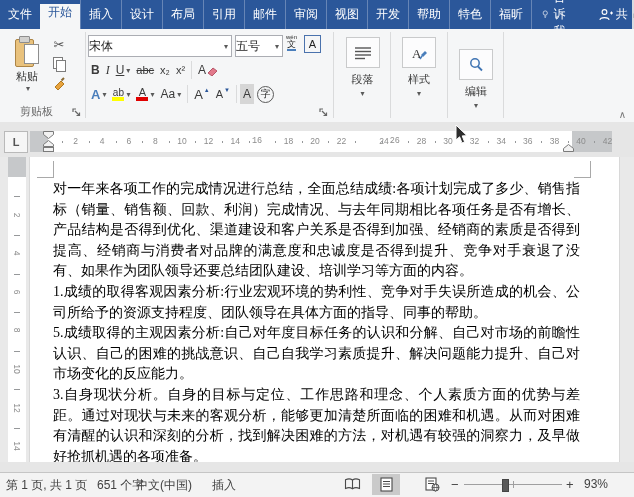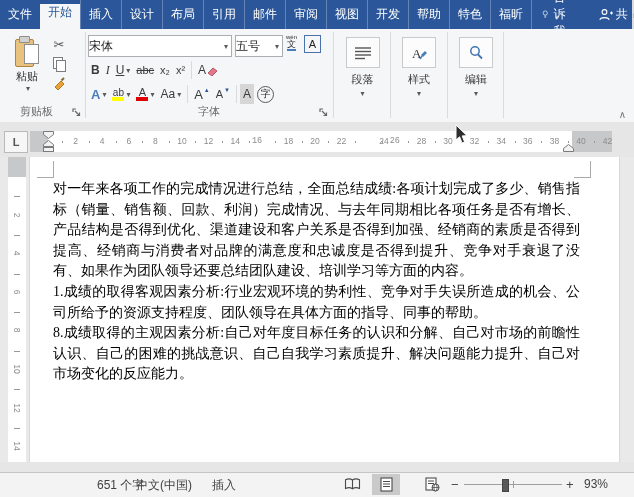--- a/index.html
+++ b/index.html
@@ -250,21 +250,20 @@
           </span>
         <span class="minisep"></span>
         <span class="rbtn shadeA">A</span>
         <span class="rbtn">
             <span class="encircle">
               <span>字</span>
             </span>
           </span>
       </div>
 
-      <div class="grouplabel">字体</div>
       <svg class="launcher" viewBox="0 0 10 10">
           <path d="M1,4 V1 H4" fill="none" stroke="#666" stroke-width="1.2"></path>
           <line x1="3" y1="3" x2="7.5" y2="7.5" stroke="#666" stroke-width="1.2"></line>
           <path d="M7.5,4.5 V7.5 H4.5" fill="none" stroke="#666" stroke-width="1.2"></path>
         </svg>
     </div>
     <div class="vsep" style="left:333px;"></div>
 
     <div class="g-collapsed" style="left:336px;width:53px;">
       <div class="big-icon-box">
@@ -286,21 +285,21 @@
             <text x="2" y="13" font-size="13" font-family="Liberation Serif,serif" fill="#333">A</text>
             <path d="M11,10 l4,-4 l2,2 l-4,4 z" fill="#4a7ebb"></path>
             <line x1="10" y1="14" x2="12" y2="11" stroke="#4a7ebb" stroke-width="1.5"></line>
           </svg>
       </div>
       <div class="cg-label">样式</div>
       <div class="cg-caret">▾</div>
     </div>
     <div class="vsep" style="left:447px;"></div>
 
-    <div class="g-collapsed" style="left:450px;width:52px;">
+    <div class="g-collapsed" style="left:450px;width:52px;margin-top:12px;">
       <div class="big-icon-box">
         <svg width="16" height="16" viewBox="0 0 16 16">
             <circle cx="7" cy="6" r="4.2" fill="none" stroke="#3f74b3" stroke-width="1.5"></circle>
             <line x1="10" y1="9.5" x2="14" y2="13.5" stroke="#3f74b3" stroke-width="1.8"></line>
           </svg>
       </div>
       <div class="cg-label">编辑</div>
       <div class="cg-caret">▾</div>
     </div>
     <div class="vsep" style="left:503px;"></div>
@@ -392,30 +391,32 @@
         </div>
     </div>
     <div class="page">
       <div class="cropmark" style="left:23px;top:4px;width:1px;height:16px;"></div>
       <div class="cropmark" style="left:7px;top:20px;width:17px;height:1px;"></div>
       <div class="cropmark" style="left:560px;top:4px;width:1px;height:16px;"></div>
       <div class="cropmark" style="left:544px;top:20px;width:17px;height:1px;"></div>
       <div class="doctext">
           <p>对一年来各项工作的完成情况进行总结，全面总结成绩:各项计划完成了多少、销售指标（销量、销售额、回款、利润）完成情况、与去年同期相比各项任务是否有增长、产品结构是否得到优化、渠道建设和客户关系是否得到加强、经销商的素质是否得到提高、经销商与消费者对品牌的满意度和忠诚度是否得到提升、竞争对手衰退了没有、如果作为团队领导还要总结团队建设、培训学习等方面的内容。</p>
           <p>1.成绩的取得客观因素分析:行业宏观环境的势利性、竞争对手失误所造成的机会、公司所给予的资源支持程度、团队领导在具体方面的指导、同事的帮助。</p>
-          <p>8.成绩取得的主观因素分析:自己对年度目标任务的认识和分解、自己对市场的前瞻性认识、自己的困难的挑战意识、自己自我学习素质提升、解决问题能力提升、自己对市场变化的反应能力。</p>
+          <p>5.成绩取得的主观因素分析:自己对年度目标任务的认识和分解、自己对市场的前瞻性认识、自己的困难的挑战意识、自己自我学习素质提升、解决问题能力提升、自己对市场变化的反应能力。</p>
+          <p>3.自身现状分析。自身的目标与定位、工作思路和理念、个人素质方面的优势与差距。通过对现状与未来的客观分析，能够更加清楚所面临的困难和机遇。从而对困难有清醒的认识和深刻的分析，找到解决困难的方法，对机遇有较强的洞察力，及早做好抢抓机遇的各项准备。</p>
         </div>
     </div>
   </div>
 
   <svg class="mouse-cursor" width="14" height="21" viewBox="0 0 14 21">
     <path d="M1,1 L1,16 L4.6,12.8 L7,19 L9.6,17.9 L7.2,11.9 L12,11.7 Z" fill="#2e2e2e" stroke="#fff" stroke-width="1"></path>
   </svg>
 
   <div class="statusbar">
+    <span class="sb-item" style="left:6px;">第 1 页, 共 1 页</span>
     <span class="sb-item" style="left:97px;">651 个字</span>
     <span class="sb-item" style="left:136px;">中文(中国)</span>
     <span class="sb-item" style="left:212px;">插入</span>
 
     <div class="viewbtn" style="left:338px;">
       <svg width="17" height="13" viewBox="0 0 17 13">
           <path d="M8.5,2 C6.8,0.8 3.5,0.8 1.5,1.8 V10.5 C3.5,9.6 6.8,9.6 8.5,10.9 C10.2,9.6 13.5,9.6 15.5,10.5 V1.8 C13.5,0.8 10.2,0.8 8.5,2 Z" fill="none" stroke="#4a4a4a" stroke-width="1.1"></path>
           <line x1="8.5" y1="2" x2="8.5" y2="10.9" stroke="#4a4a4a" stroke-width="1.1"></line>
         </svg>
     </div>

